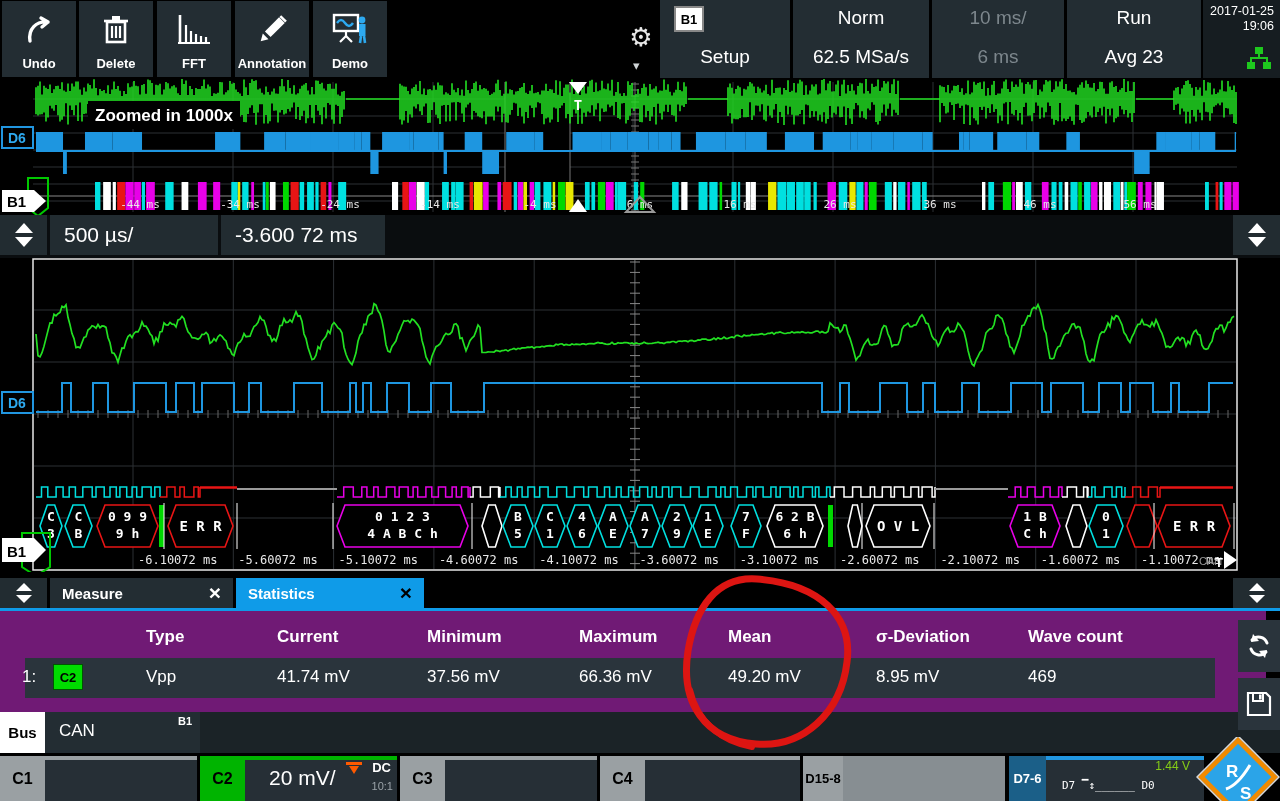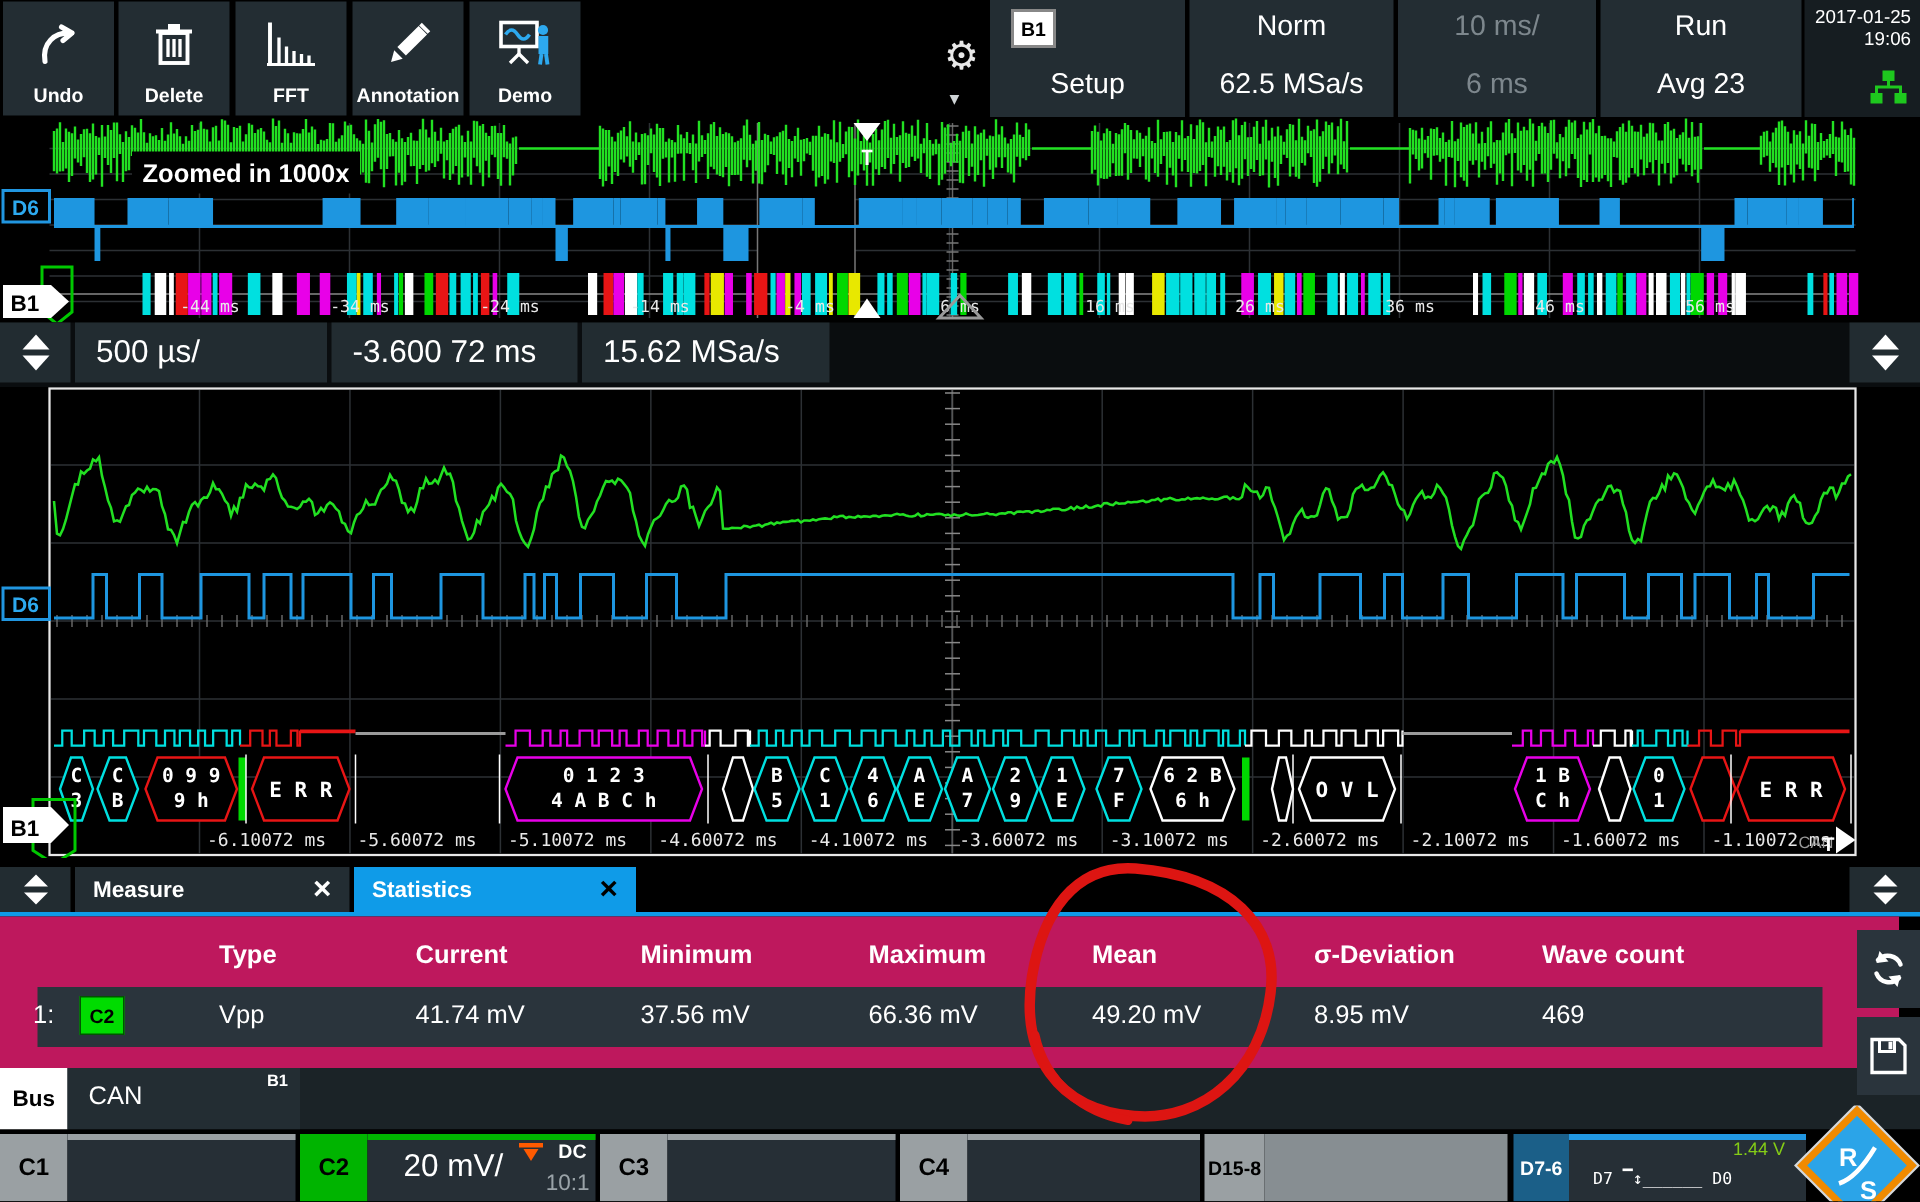--- a/index.html
+++ b/index.html
@@ -43,21 +43,21 @@
             border-top:10px solid #fff; }
 
   
   #tabbar { position:absolute; left:0; top:575px; width:1280px; height:36px; background:#000; }
   .tab { position:absolute; top:3px; height:30px; display:flex; align-items:center;
          padding:0 12px; font-size:15px; font-weight:bold;justify-content:flex-end; }
   .tab .x { margin-left:auto; font-size:21px; font-weight:bold; line-height:20px; }
   #tab-underline { position:absolute; left:0; top:33px; width:1280px; height:3px; background:#0f9be8; }
 
   
-  #stats { position:absolute; left:0; top:611px; width:1266px; height:101px; background:#be185d; }
+  #stats { position:absolute; left:0; top:611px; width:1266px; height:101px; background:#701a75; }
   #stats-rowbg { position:absolute; left:25px; top:47px; width:1190px; height:40px; background:#2a343c; }
   .shead { position:absolute; top:16px; font-size:17px; font-weight:bold; color:#fff; }
   .sval  { position:absolute; top:56px; font-size:17px; color:#fff; }
   #c2badge { position:absolute; left:53px; top:53px; width:30px; height:26px; background:#00dc00;
              border:1px solid #005500; color:#000; font-size:13px; font-weight:bold;
              display:flex; align-items:center; justify-content:center; }
   .sidebtn { position:absolute; left:1238px; width:42px; background:#2a343c;
              display:flex; align-items:center; justify-content:center; }
 
   
@@ -69,21 +69,21 @@
   #cantab .bid { position:absolute; right:8px; top:3px; font-size:11px; font-weight:bold; color:#fff; }
 
   
   #chbar { position:absolute; left:0; top:753px; width:1280px; height:48px; background:#000; }
   .chlabel { position:absolute; top:3px; height:45px; display:flex; align-items:center;
              justify-content:center; font-size:16px; font-weight:bold; color:#000; }
   .chbody { position:absolute; top:3px; height:45px; background:#262f36; }
   .chtop { position:absolute; left:0; top:0; right:0; height:4px; }
   #c2scale { position:absolute; left:24px; top:10px; font-size:21px; color:#fff; }
   #c2dc   { position:absolute; right:6px; top:4px;  font-size:13px; font-weight:bold; color:#fff; }
-  #c2probe{ position:absolute; right:4px; top:24px; font-size:15px; color:#9aa3a8; }
+  #c2probe{ position:absolute; right:4px; top:24px; font-size:11px; color:#9aa3a8; }
   #d70v   { position:absolute; right:14px; top:3px; font-size:12px; color:#84cc16; }
   #d70bits{ position:absolute; left:16px; top:23px; font-size:11px; color:#fff;
             font-family:"DejaVu Sans Mono", monospace; }
   svg text { font-family:"DejaVu Sans Mono", monospace; }
   .uifont  { font-family:"Liberation Sans", sans-serif !important; }
 </style>
 </head>
 <body>
 
 <div id="app">
@@ -424,23 +424,20 @@
   <div id="zoombar">
     <div class="spin" style="left:0">
       <div class="tri-up"></div>
       <div class="tri-dn"></div>
     </div>
     <div class="zcell" style="left:50px;width:168px">
         <span>500 µs/</span>
       </div>
     <div class="zcell" style="left:221px;width:164px">
         <span>-3.600 72 ms</span>
-      </div>
-    <div class="zcell" style="left:388px;width:165px">
-        <span>15.62 MSa/s</span>
       </div>
     <div class="spin" style="left:1233px">
       <div class="tri-up"></div>
       <div class="tri-dn"></div>
     </div>
   </div>
 
   <svg class="abs" id="main" style="left:0;top:258px" width="1280" height="314" viewBox="0 258 1280 314">
       <rect x="0" y="258" width="1280" height="314" fill="#000"></rect>
       <rect x="33" y="259" width="1204" height="311" fill="#000" stroke="#e8e8e8" stroke-width="1.5"></rect>

